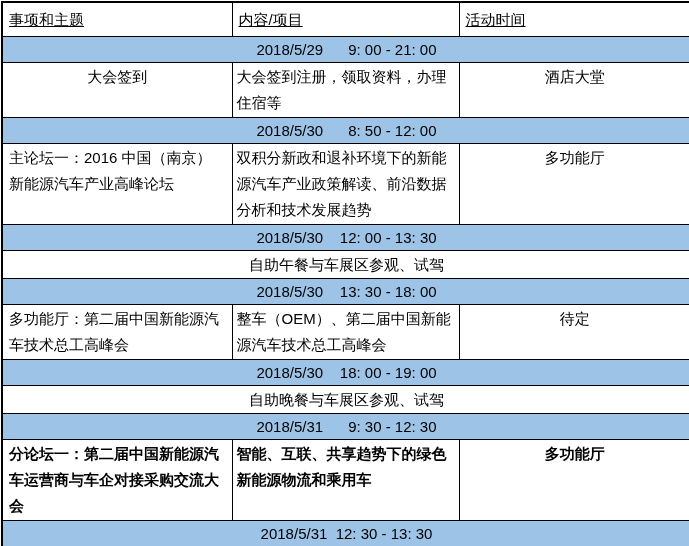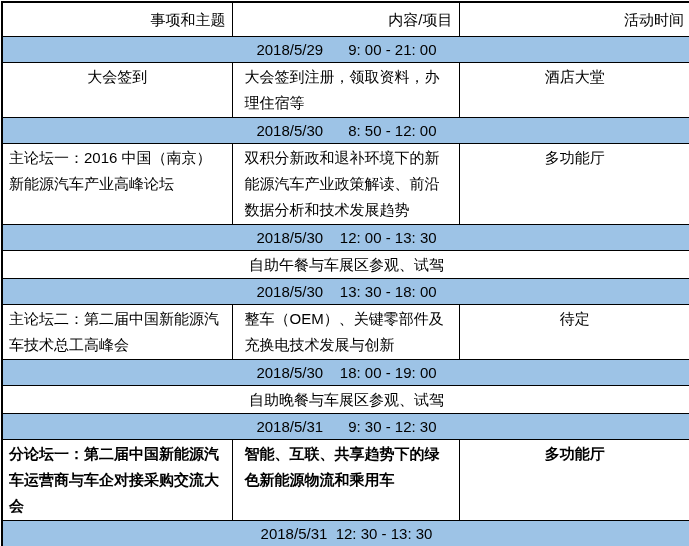--- a/index.html
+++ b/index.html
@@ -22,43 +22,44 @@
   td {
     border: 1.5px solid #000000;
     font-size: 15px;
     line-height: 26px;
     padding: 1px 6px;
     overflow: hidden;
     word-break: break-all;
   }
   tr.head td {
     height: 31px;
-    text-align: right;
+    text-align: left;
     vertical-align: middle;
     line-height: 20px;
+    text-decoration: underline;
   }
   tr.blue td {
     background: #9DC3E6;
     height: 23px;
     text-align: center;
     vertical-align: middle;
     white-space: pre;
     line-height: 18px;
   }
   tr.meal td {
     height: 25px;
     text-align: center;
     vertical-align: middle;
     line-height: 20px;
   }
   tr.session td { vertical-align: top; }
   td.c   { text-align: center; }
   td.l   { text-align: left; }
   td.mid { vertical-align: middle; }
-  td.content { padding-left: 12px; }
+  td.content { padding-left: 4px; }
   .h51 td { height: 51px; }
   .h75 td { height: 75px; }
   .h50 td { height: 50px; }
   .h73 td { height: 73px; font-weight: bold; }
 </style>
 </head>
 <body>
 
 <table class="schedule">
   <colgroup>
@@ -100,22 +101,22 @@
 
   <tr class="meal">
     <td colspan="3">自助午餐与车展区参观、试驾</td>
   </tr>
 
   <tr class="blue">
     <td colspan="3">2018/5/30    13: 30 - 18: 00</td>
   </tr>
 
   <tr class="session h50">
-    <td class="l">主论坛二：第二届中国新能源汽车技术总工高峰会</td>
-    <td class="l content">整车（OEM）、关键零部件及充换电技术发展与创新</td>
+    <td class="l">多功能厅：第二届中国新能源汽车技术总工高峰会</td>
+    <td class="l content">整车（OEM）、第二届中国新能源汽车技术总工高峰会</td>
     <td class="c">待定</td>
   </tr>
 
   <tr class="blue">
     <td colspan="3">2018/5/30    18: 00 - 19: 00</td>
   </tr>
 
   <tr class="meal">
     <td colspan="3">自助晚餐与车展区参观、试驾</td>
   </tr>

